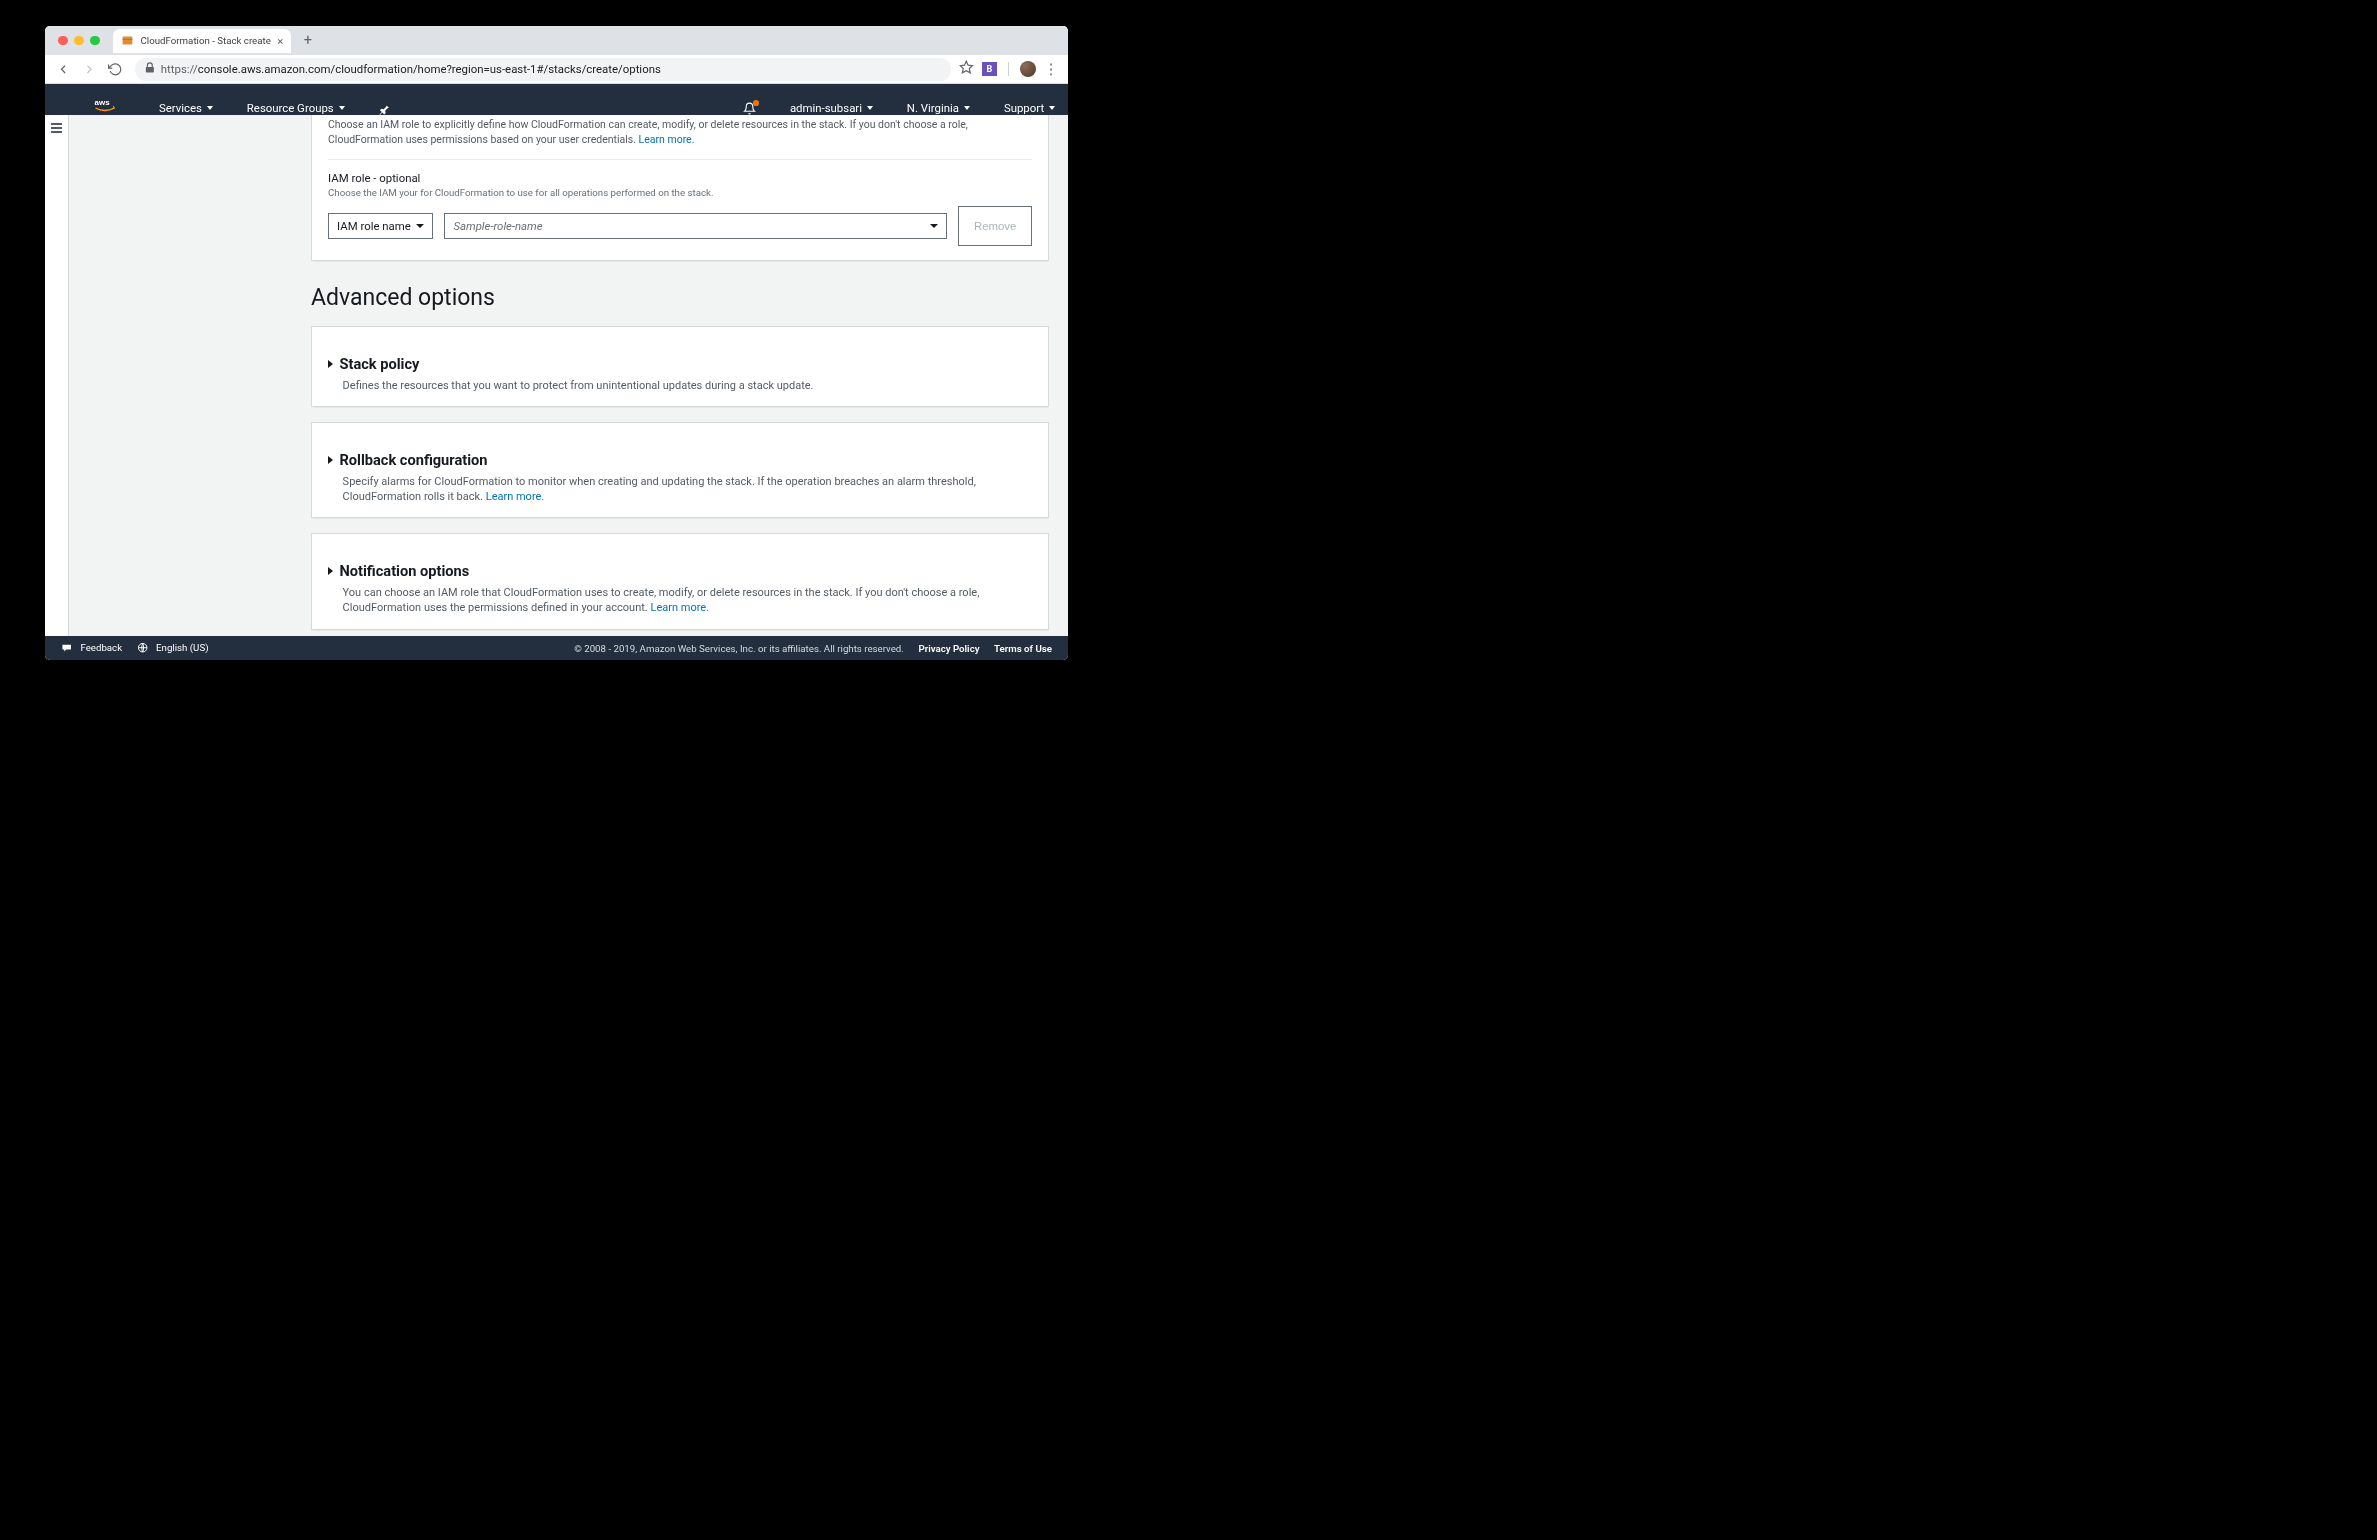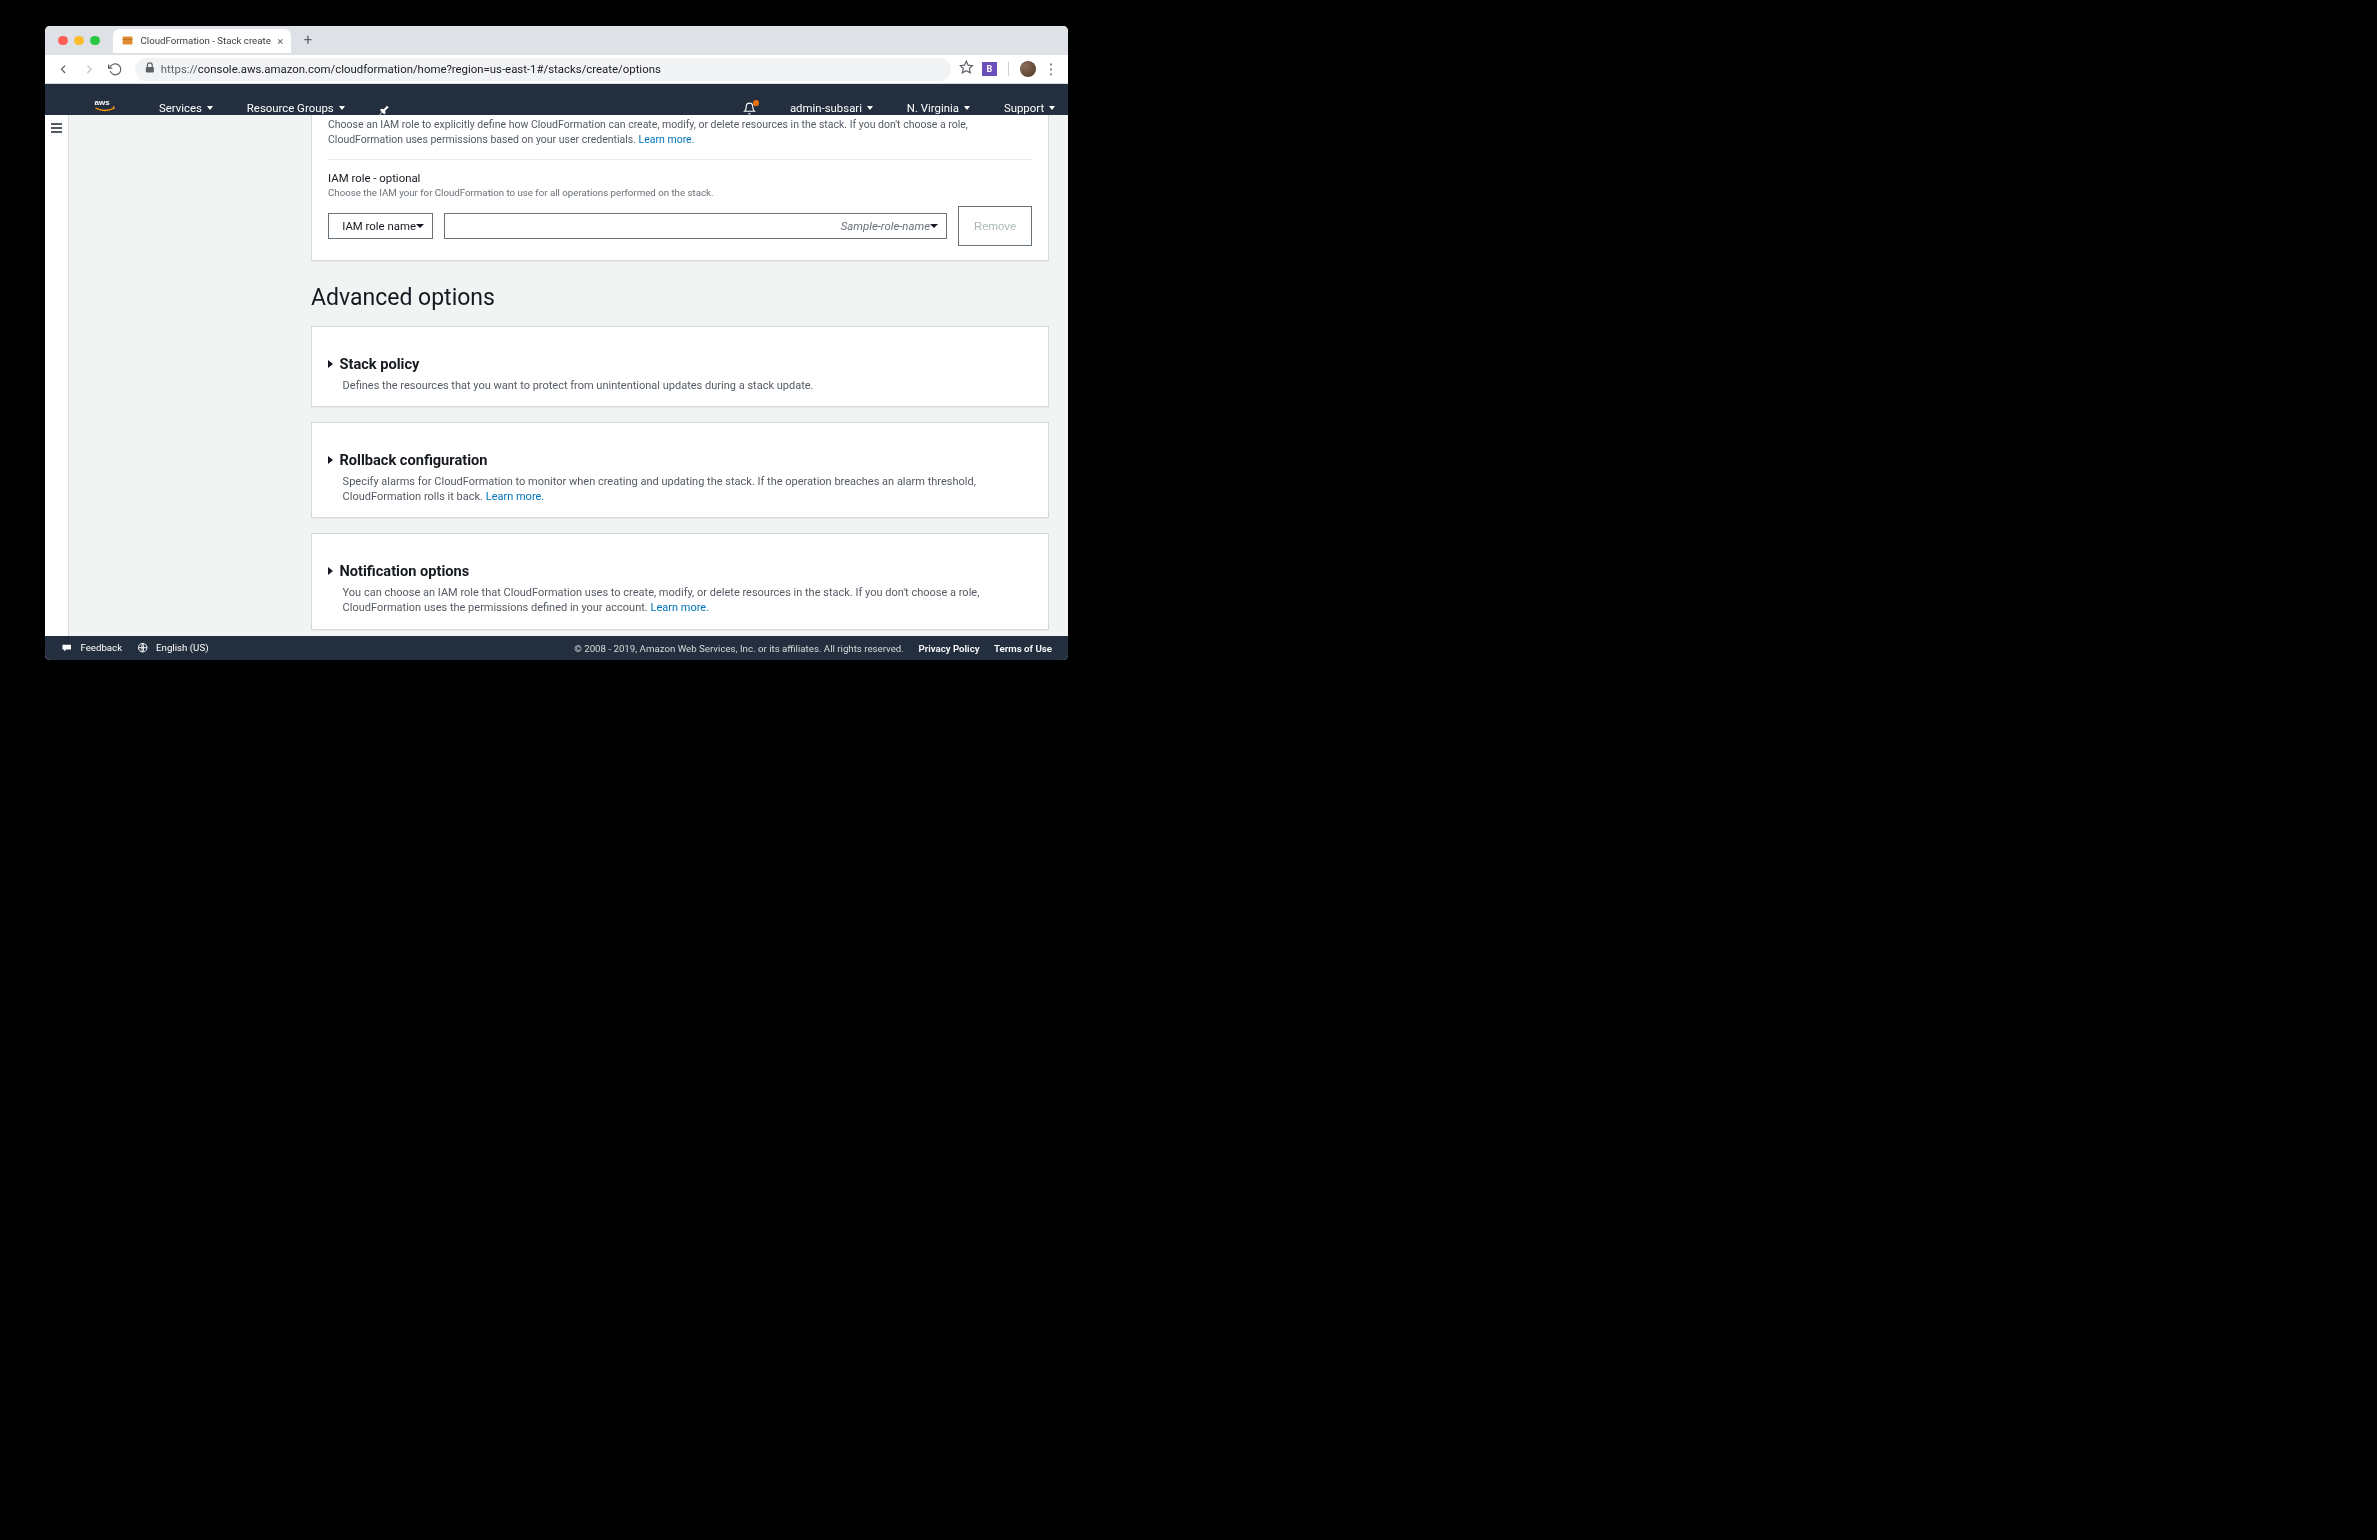--- a/index.html
+++ b/index.html
@@ -152,21 +152,21 @@
       box-shadow: 0 0.8px 0.8px rgba(0,0,0,0.05);
     }
     .perm-desc { line-height:1.4; }
     .perm-desc a { color:#0073bb; text-decoration:none; }
     .perm-divider { height:0.8px; background:#eaeded; margin: 11.4px 0; }
     .field-title { color:#16191f; font-size:11.4px; font-weight:400; }
     .field-sub { color:#687078; font-size:9.7px; margin-top:1.6px; }
     .iam-row { display:flex; gap:11.4px; margin-top:8px; align-items:center; }
     .select-box {
       height:26px; border:0.8px solid #687078; background:#fff;
-      display:flex; align-items:center; justify-content:flex-end;
+      display:flex; align-items:center; justify-content:space-between;
       padding:0 8px; font-size:11.4px; color:#16191f; cursor:pointer;
     }
     .select-box.small { width:105px; }
     .select-box.large { flex:1; color:#687078; font-style:italic; }
     .caret-down-dark { width:0; height:0; border-left:4px solid transparent; border-right:4px solid transparent; border-top:4.9px solid #16191f; }
     .remove-btn {
       height:40px; border:0.8px solid #687078; background:#fff; color:#aab7b8;
       padding:0 14.6px; font-size:11.4px; cursor:pointer;
     }
 

